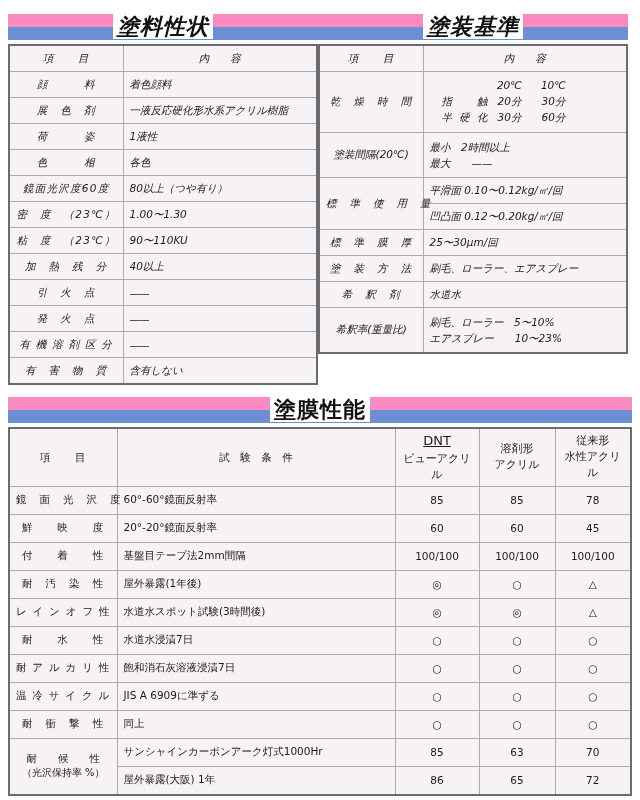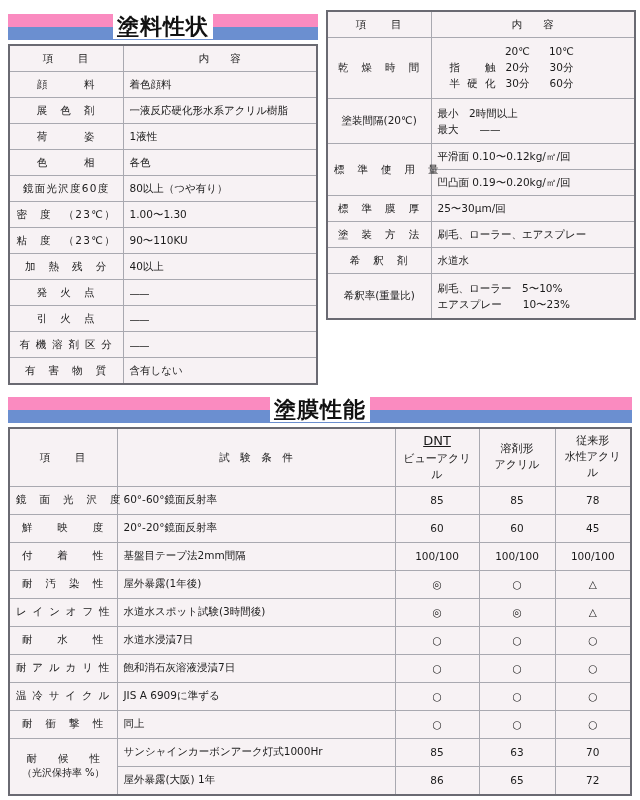--- a/index.html
+++ b/index.html
@@ -83,23 +83,24 @@
   .val {
     text-align: left;
   }
   .ctr {
     text-align: center;
   }
 
   
   .top-wrap {
     display: flex;
-    gap: 8px;
+    gap: 0;
     padding: 10px 8px 0 8px;
     box-sizing: border-box;
+    font-style: italic;
   }
   .col {
     width: 310px;
     flex: 0 0 310px;
   }
 
   
   .t-left td { height: 19px; }
   .t-left .c1 { width: 114px; }
 
@@ -191,40 +192,47 @@
         </tr>
         <tr>
           <td class="lbl">粘　度　（23℃）</td>
           <td class="val">90〜110KU</td>
         </tr>
         <tr>
           <td class="lbl">加　熱　残　分</td>
           <td class="val">40以上</td>
         </tr>
         <tr>
+          <td class="lbl">引　火　点</td>
+          <td class="val dash">——</td>
+        </tr>
+        <tr>
           <td class="lbl">発　火　点</td>
-          <td class="val dash">——</td>
-        </tr>
-        <tr>
-          <td class="lbl">引　火　点</td>
           <td class="val dash">——</td>
         </tr>
         <tr>
           <td class="lbl">有 機 溶 剤 区 分</td>
           <td class="val dash">——</td>
         </tr>
         <tr>
           <td class="lbl">有　害　物　質</td>
           <td class="val">含有しない</td>
         </tr>
       </tbody>
     </table>
   </div>
 
   <div class="col">
+    <div class="banner">
+      <div class="bars">
+        <div class="bar-pink"></div>
+        <div class="bar-blue"></div>
+      </div>
+      <div class="banner-title"><span>塗装基準</span></div>
+    </div>
 
     <table class="dt t-right">
       <colgroup>
           <col class="c1">
           <col>
         </colgroup>
       <thead>
         <tr>
           <td class="lbl">項　　目</td>
           <td class="ctr">内　　容</td>
@@ -257,21 +265,21 @@
             <div>最小　2時間以上</div>
             <div>最大　　——</div>
           </td>
         </tr>
 
         <tr>
           <td class="lbl" rowspan="2">標　準　使　用　量</td>
           <td class="val">平滑面 0.10〜0.12kg/㎡/回</td>
         </tr>
         <tr>
-          <td class="val">凹凸面 0.19〜0.20kg/㎡/回</td>
+          <td class="val">凹凸面 0.12〜0.20kg/㎡/回</td>
         </tr>
 
         <tr>
           <td class="lbl">標　準　膜　厚</td>
           <td class="val">25〜30μm/回</td>
         </tr>
         <tr>
           <td class="lbl">塗　装　方　法</td>
           <td class="val">刷毛、ローラー、エアスプレー</td>
         </tr>

